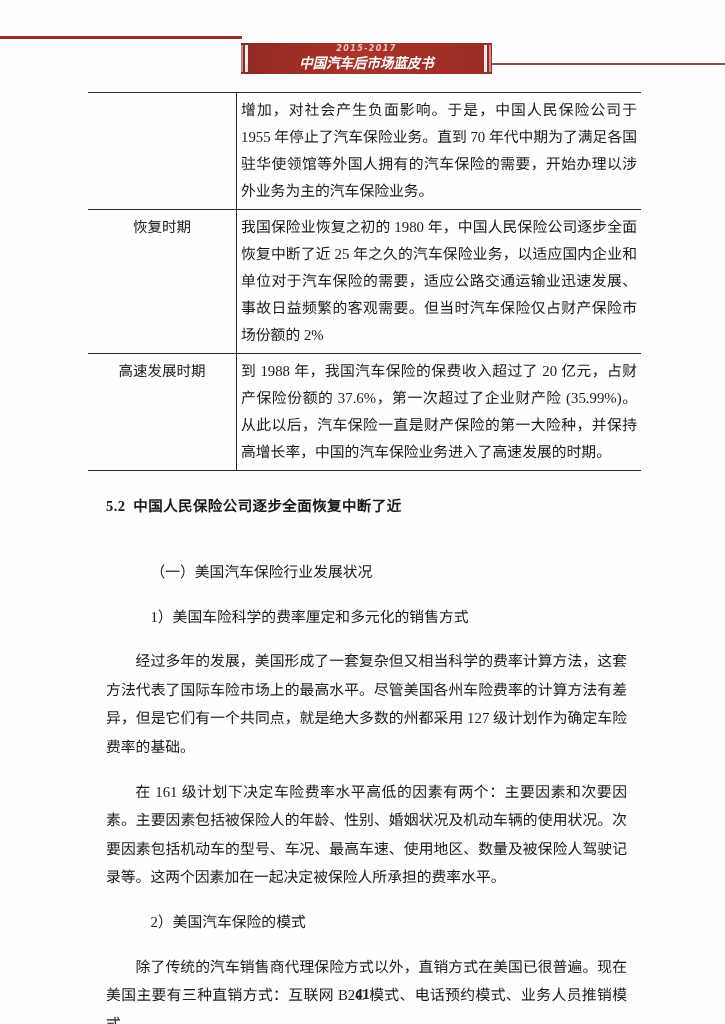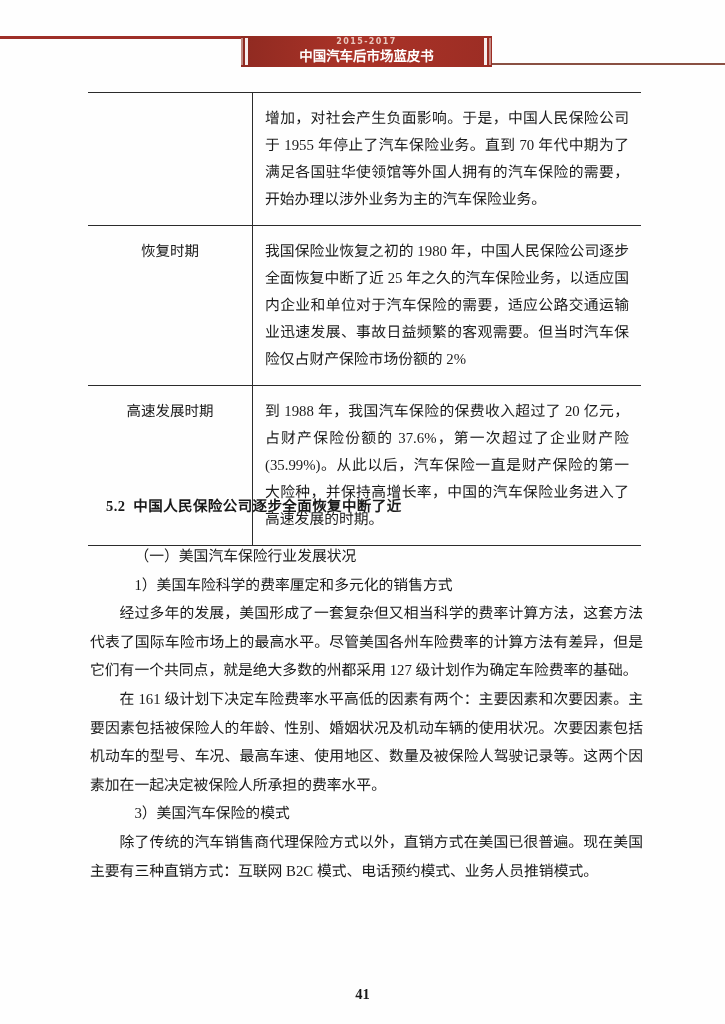--- a/index.html
+++ b/index.html
@@ -45,26 +45,27 @@
     position: absolute;
     left: 492px;
     top: 38px;
     width: 233px;
     height: 2px;
     background: #8a5043;
   }
   .header-badge {
     position: absolute;
     left: 241px;
-    top: 11px;
+    top: 18px;
     width: 251px;
     height: 31px;
     background: #a42f25;
     background: linear-gradient(95deg, #8f2a21 0%, #ab3328 45%, #9c2d24 100%);
     overflow: hidden;
+    font-style: italic;
   }
   .header-badge .bar {
     position: absolute;
     top: 2px;
     width: 3px;
     height: 27px;
     background: #ffffff;
     opacity: .92;
   }
   .header-badge .bar.b1 { left: 4px; }
@@ -104,21 +105,21 @@
   .period-table {
     position: absolute;
     left: 88px;
     top: 92px;
     width: 553px;
     border-collapse: collapse;
     table-layout: fixed;
   }
   .period-table td {
     vertical-align: top;
-    padding: 12px;
+    padding: 4px;
   }
   .period-table .row-line-top > td {
     border-top: 1.4px solid #2b2b2b;
   }
   .period-table .row-line-bottom > td {
     border-bottom: 1.4px solid #2b2b2b;
   }
   .cell-label {
     width: 140px;
     padding: 9px 6px 10px 8px;
@@ -152,21 +153,21 @@
   }
 
   
   .body-block {
     position: absolute;
     left: 90px;
     top: 542px;
     width: 553px;
   }
   .body-block p {
-    margin: 0;
+    margin: 16px;
     font-size: 14.8px;
     line-height: 28.6px;
     text-align: justify;
     text-justify: inter-ideograph;
     font-family: "Liberation Serif", "DejaVu Serif", serif;
   }
   .indent-1 { text-indent: 2em; }
   .indent-2 { text-indent: 3em; }
 
   
@@ -219,19 +220,19 @@
 
   <div class="section-heading">
     <span class="num">5.2</span><span>中国人民保险公司逐步全面恢复中断了近</span>
   </div>
 
   <div class="body-block">
     <p class="indent-2">（一）美国汽车保险行业发展状况</p>
     <p class="indent-2">1）美国车险科学的费率厘定和多元化的销售方式</p>
     <p class="indent-1">经过多年的发展，美国形成了一套复杂但又相当科学的费率计算方法，这套方法代表了国际车险市场上的最高水平。尽管美国各州车险费率的计算方法有差异，但是它们有一个共同点，就是绝大多数的州都采用 127 级计划作为确定车险费率的基础。</p>
     <p class="indent-1">在 161 级计划下决定车险费率水平高低的因素有两个：主要因素和次要因素。主要因素包括被保险人的年龄、性别、婚姻状况及机动车辆的使用状况。次要因素包括机动车的型号、车况、最高车速、使用地区、数量及被保险人驾驶记录等。这两个因素加在一起决定被保险人所承担的费率水平。</p>
-    <p class="indent-2">3）美国汽车保险的模式</p>
+    <p class="indent-2">2）美国汽车保险的模式</p>
     <p class="indent-1">除了传统的汽车销售商代理保险方式以外，直销方式在美国已很普遍。现在美国主要有三种直销方式：互联网 B2C 模式、电话预约模式、业务人员推销模式。</p>
   </div>
 
   <div class="page-number">41</div>
 
 </div>
 
 </body></html>

